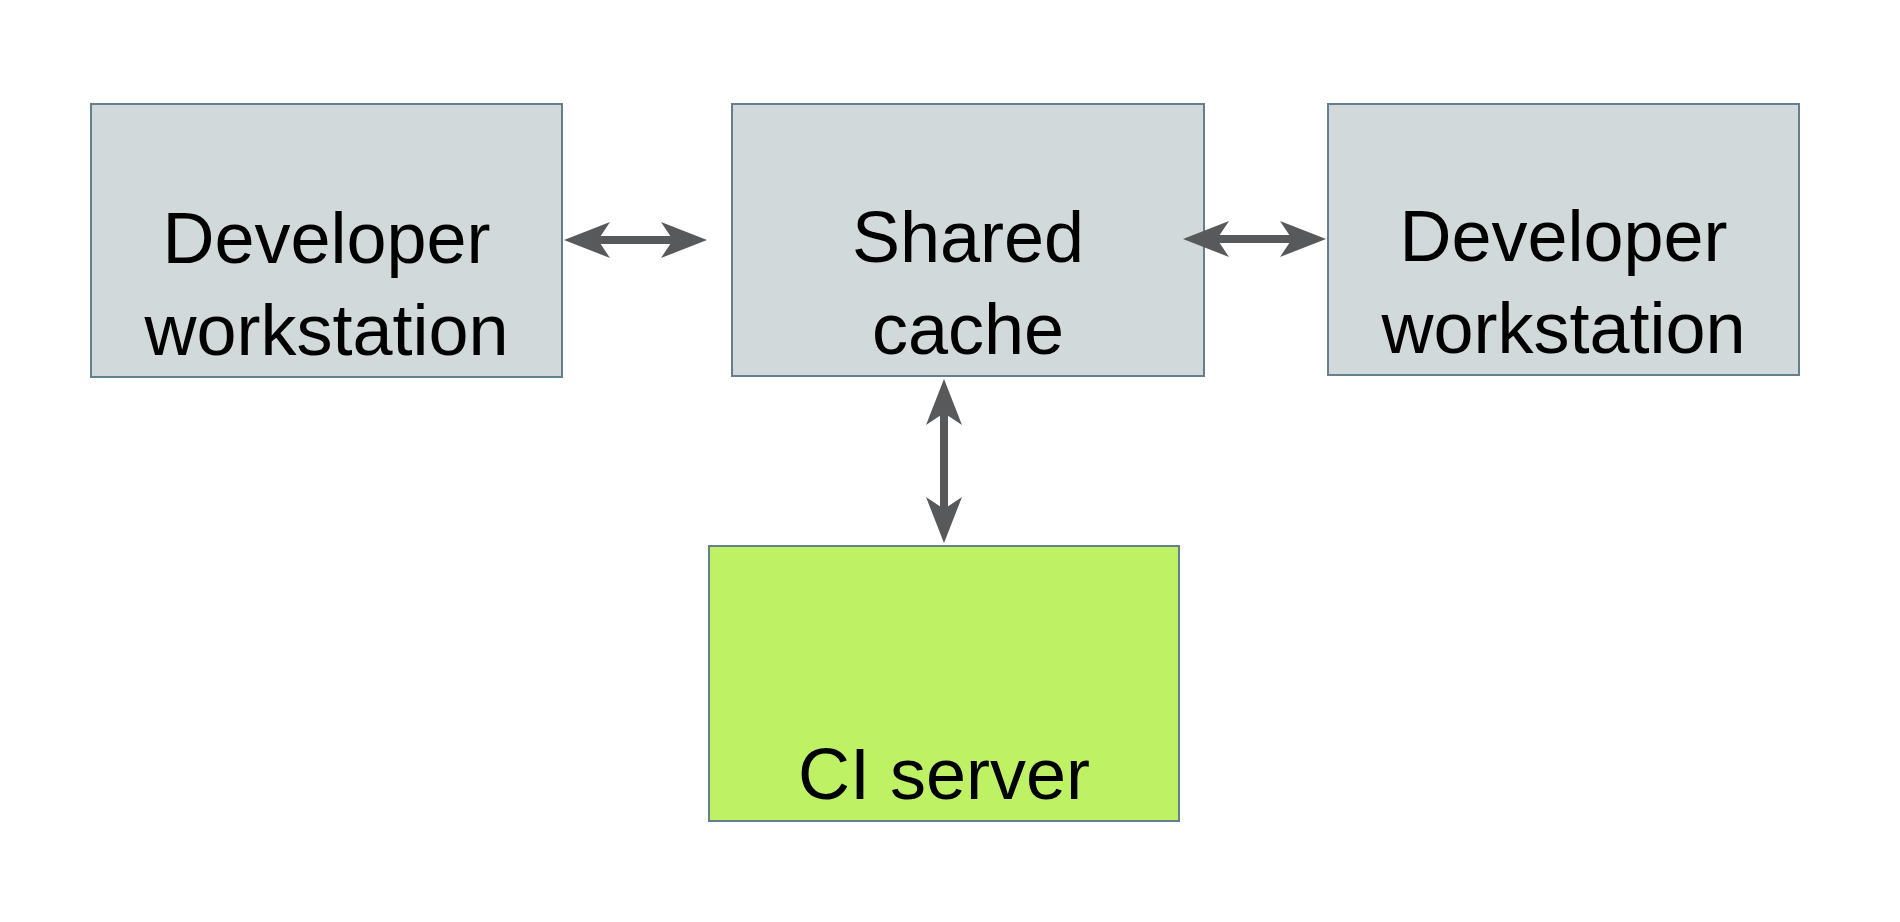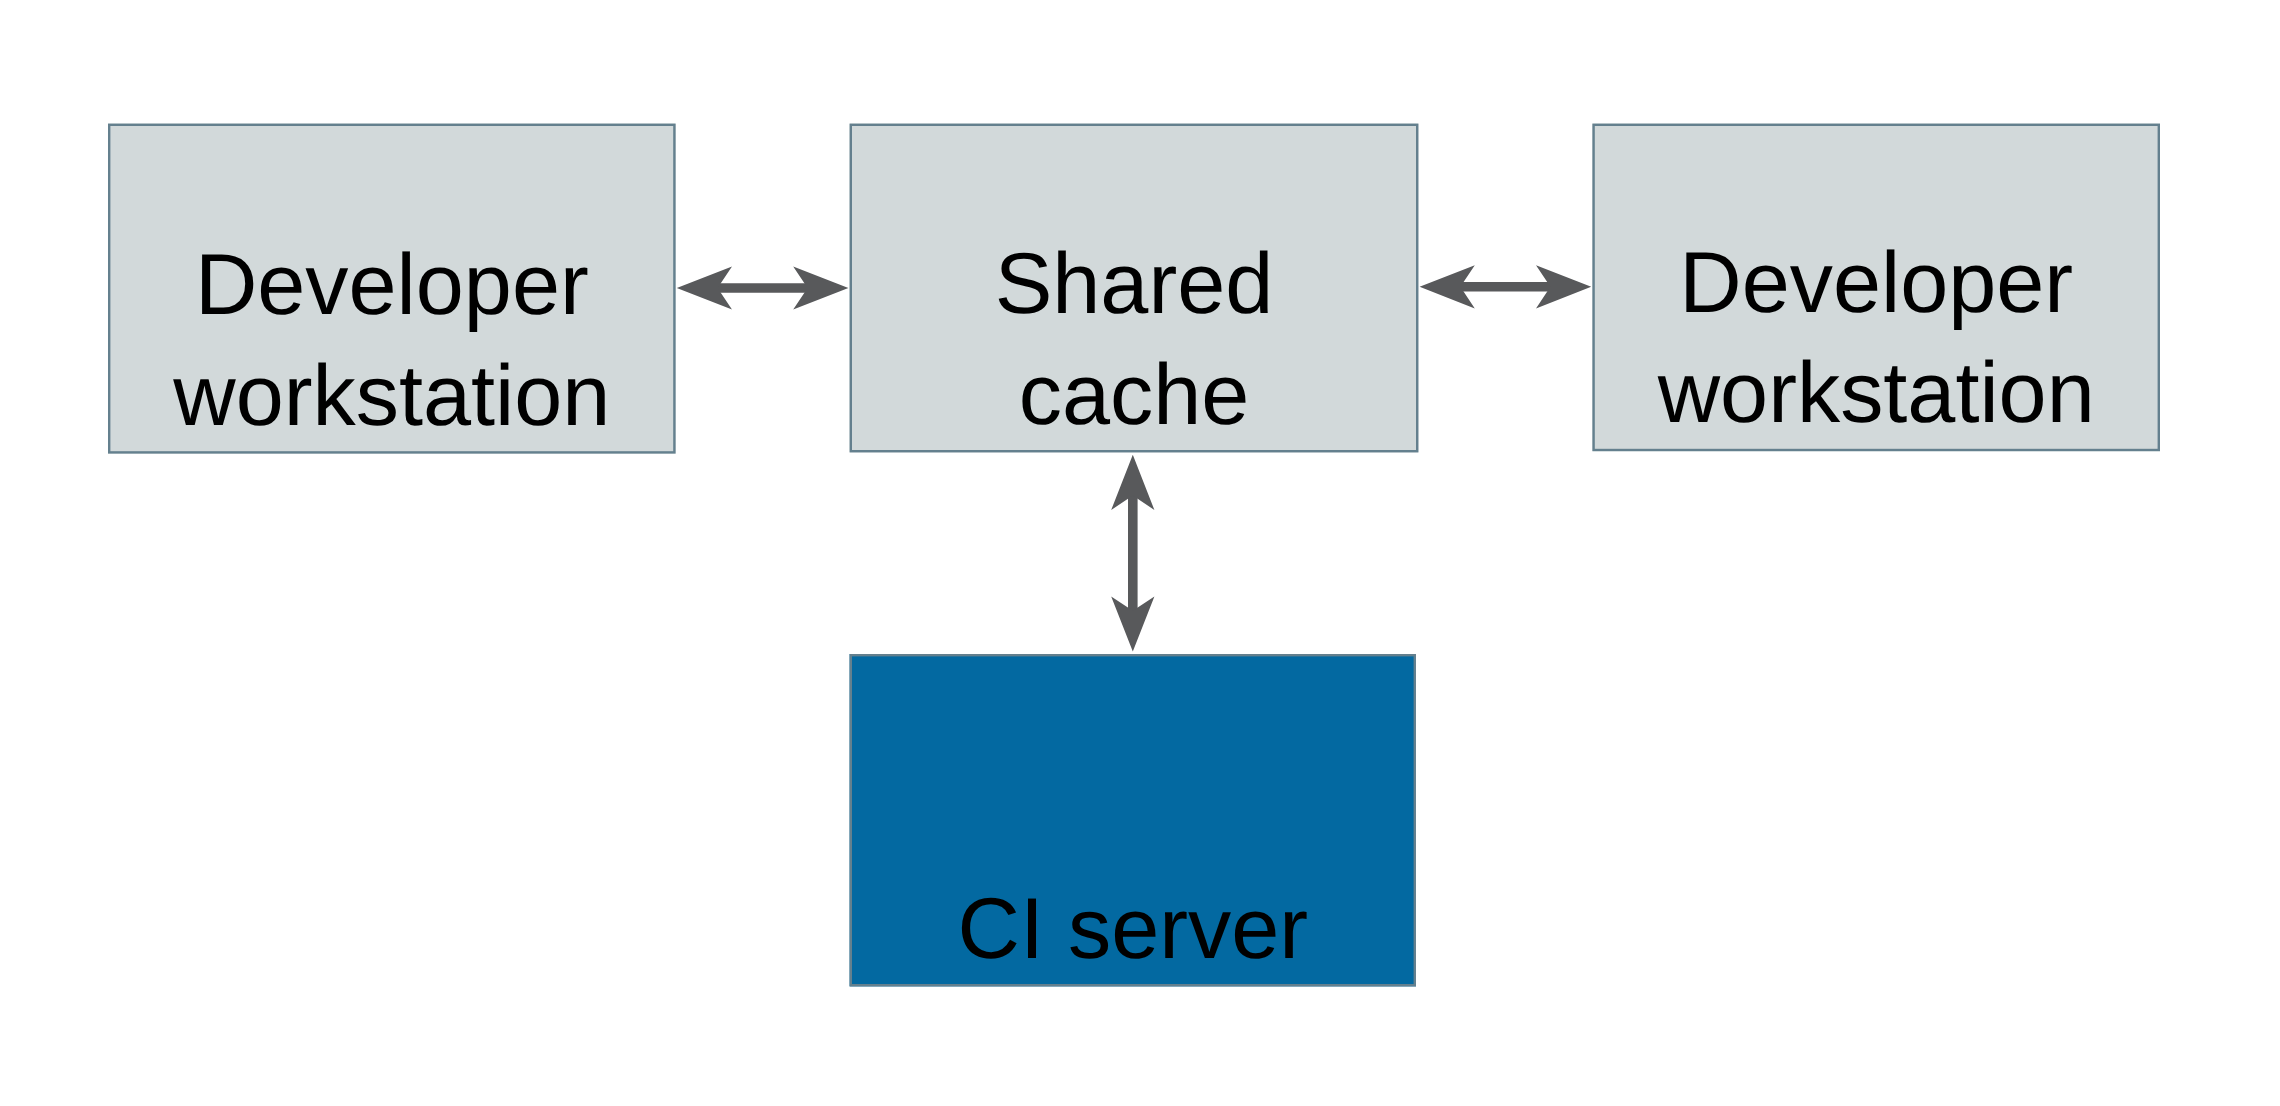--- a/index.html
+++ b/index.html
@@ -47,31 +47,31 @@
 </head>
 <body>
 
 <div id="canvas">
 
   <div class="node" id="node-dev-left" style="background: rgb(210, 217, 218); border-color: rgb(100, 128, 142);">
     <div class="node-label" style="color: rgb(0, 0, 0);">Developer
 workstation</div>
   </div>
 
-  <div class="node" id="node-cache" style="background: rgb(210, 217, 218); border-color: rgb(100, 128, 142);">
+  <div class="node" id="node-cache" style="background: rgb(210, 217, 218); border-color: rgb(100, 128, 142); margin-left: 23px;">
     <div class="node-label" style="color: rgb(0, 0, 0);">Shared
 cache</div>
   </div>
 
   <div class="node" id="node-dev-right" style="background: rgb(210, 217, 218); border-color: rgb(100, 128, 142);">
     <div class="node-label" style="color: rgb(0, 0, 0);">Developer
 workstation</div>
   </div>
 
-  <div class="node" id="node-ci" style="background: #0369a1; border-color: rgb(100, 128, 142);">
+  <div class="node" id="node-ci" style="background: #bef264; border-color: rgb(100, 128, 142);">
     <div class="node-label" style="color: rgb(0, 0, 0);">CI server</div>
   </div>
 
   <svg id="arrow-layer" viewBox="0 0 1900 922" xmlns="http://www.w3.org/2000/svg">
 
     <g class="edge-arrow">
       <line x1="597" y1="240" x2="674" y2="240" stroke-width="8" stroke="#58595b"></line>
       <path d="M 564 240 L 610 222 L 598 240 L 610 258 Z" fill="#58595b"></path>
       <path d="M 707 240 L 661 222 L 673 240 L 661 258 Z" fill="#58595b"></path>
     </g>

